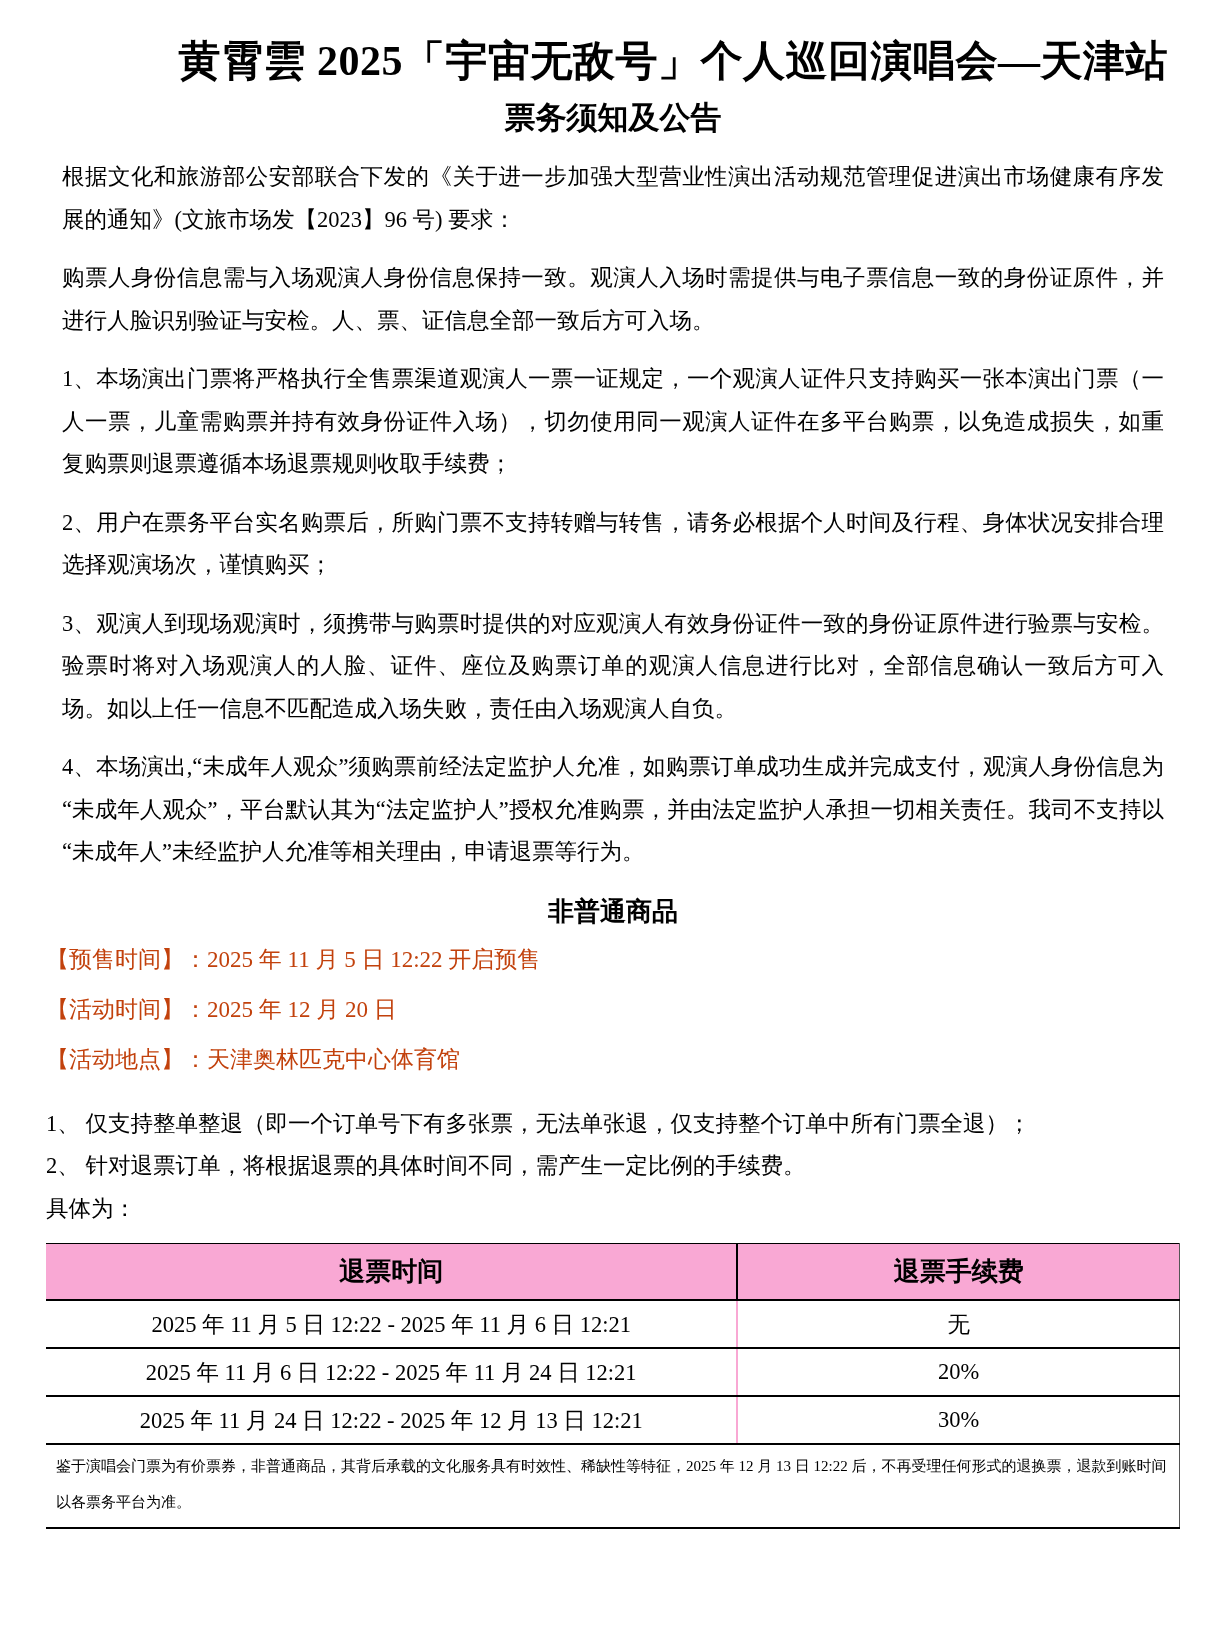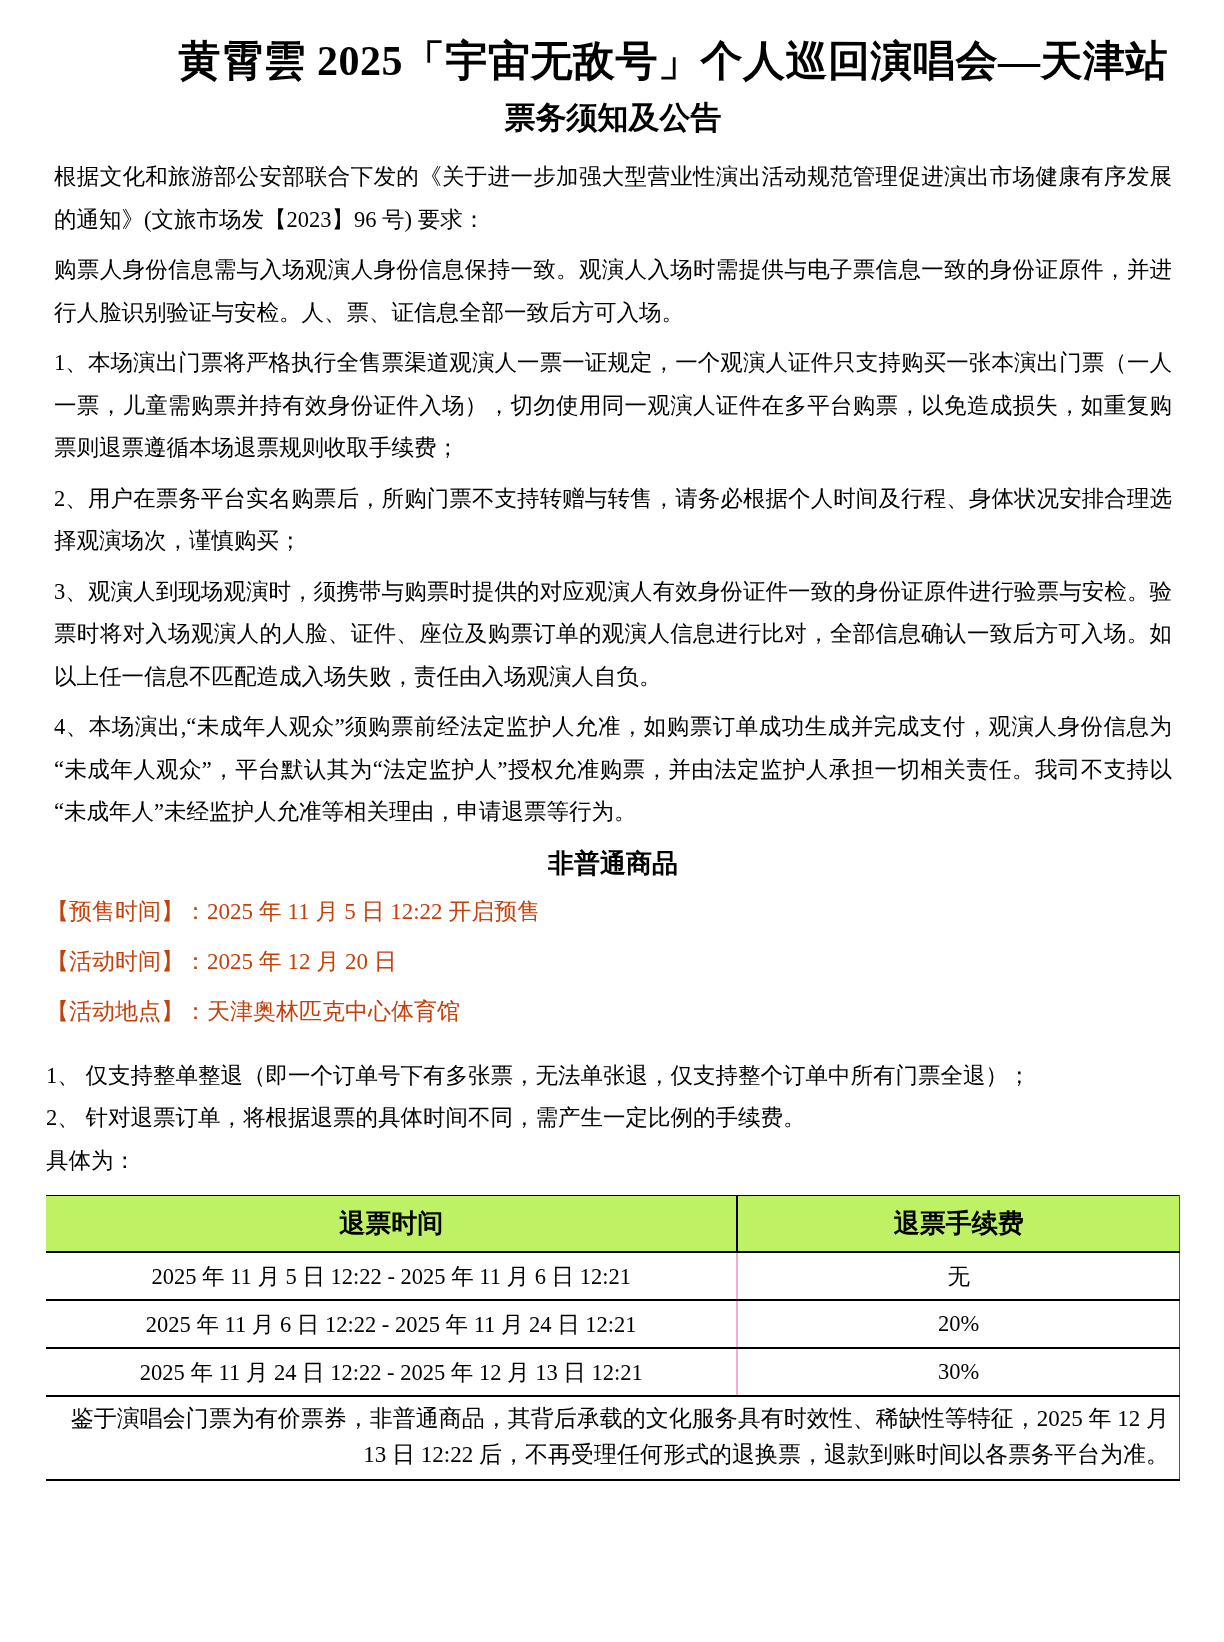--- a/index.html
+++ b/index.html
@@ -14,21 +14,21 @@
   .title-1{
     font-size:42px;font-weight:700;text-align:right;
     margin:12px;line-height:46px;letter-spacing:0.5px;
   }
   .title-2{
     font-size:31px;font-weight:700;text-align:center;
     margin:8px 0 16px;line-height:44px;
   }
 
   .para{
-    font-size:22.5px;line-height:42.5px;margin:8px;
+    font-size:22.5px;line-height:42.5px;margin:16px;
     text-align:justify;text-justify:inter-ideograph;
   }
 
   .section-heading{
     font-size:26px;font-weight:700;text-align:center;
     line-height:43px;margin:1px 0;
   }
 
   .info-block{margin-top:5px;margin-bottom:22px;}
   .info-line{
@@ -40,36 +40,36 @@
   .refund-list .para:first-child{margin-top:14px;}
   .detail-label{margin-top:0;}
 
   table.refund-table{
     width:100%;border-collapse:collapse;margin-top:13px;
     table-layout:fixed;
   }
   table.refund-table col.c1{width:61%;}
   table.refund-table col.c2{width:39%;}
   table.refund-table th{
-    background:#bef264;font-size:26px;font-weight:700;
+    background:#f9a8d4;font-size:26px;font-weight:700;
     height:53px;text-align:center;vertical-align:middle;
     border-top:1px solid #000;border-bottom:2px solid #000;
   }
   table.refund-table th:first-child{border-right:2px solid #000;}
   table.refund-table th:last-child{border-right:1px solid #555;}
   table.refund-table td{
     font-size:22.5px;text-align:center;vertical-align:middle;
     height:46px;border-bottom:2px solid #000;padding:0 6px;
   }
   table.refund-table td.time-cell{border-right:2px solid #f9a8d4;text-align:center;}
   table.refund-table td.fee-cell{border-right:1px solid #555;}
   table.refund-table td.note-cell{
-    font-size:23px;line-height:35.5px;height:auto;
+    font-size:15px;line-height:35.5px;height:auto;
     padding:4px 10px 7px;border-right:1px solid #555;
-    border-bottom:2px solid #000;text-align:right;
+    border-bottom:2px solid #000;text-align:left;
   }
 </style>
 </head>
 <body>
 
 <div class="doc">
 
   <h1 class="title-1">黄霄雲 2025「宇宙无敌号」个人巡回演唱会—天津站</h1>
   <h1 class="title-2">票务须知及公告</h1>
 

